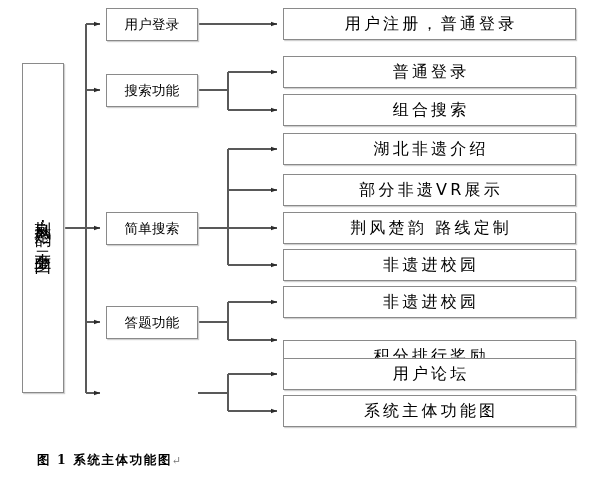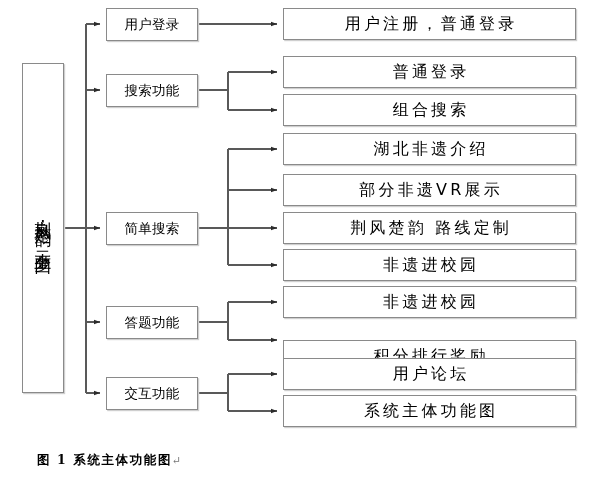--- a/index.html
+++ b/index.html
@@ -152,23 +152,20 @@
   </div>
   <div class="node node-mid" style="top:74px">
     <span>搜索功能</span>
   </div>
   <div class="node node-mid" style="top:212px">
     <span>简单搜索</span>
   </div>
   <div class="node node-mid" style="top:306px">
     <span>答题功能</span>
   </div>
-  <div class="node node-mid" style="top:377px">
-    <span>交互功能</span>
-  </div>
 
   <div class="node node-leaf" style="top:8px">
     <span>用户注册，普通登录</span>
   </div>
 
   <div class="node node-leaf" style="top:56px">
     <span>普通登录</span>
   </div>
   <div class="node node-leaf" style="top:94px">
     <span>组合搜索</span>

